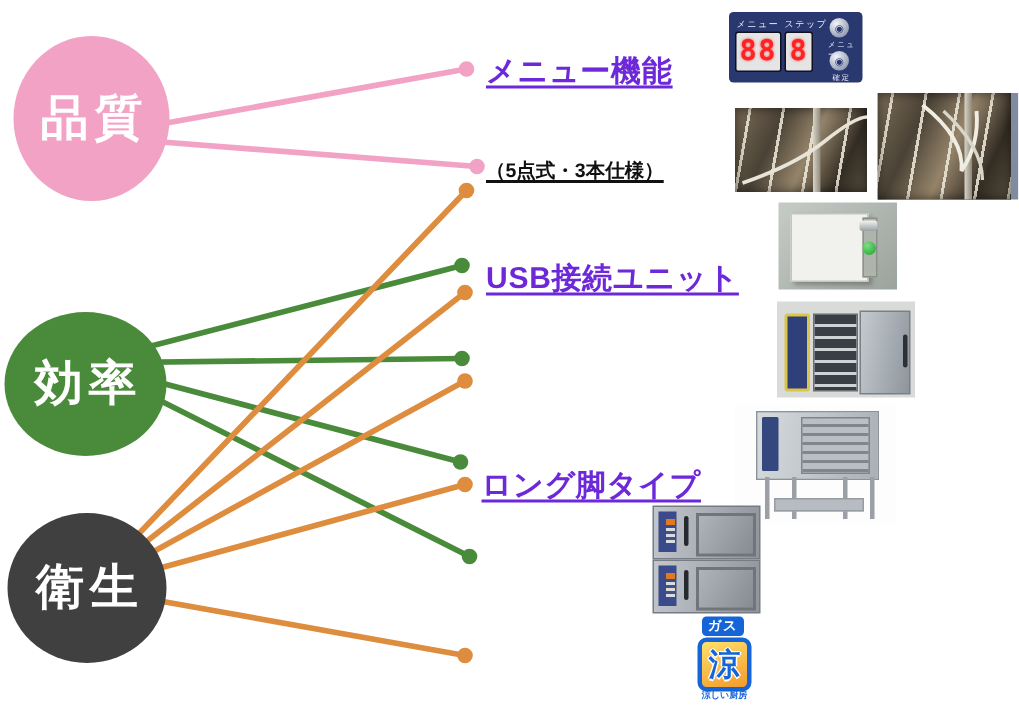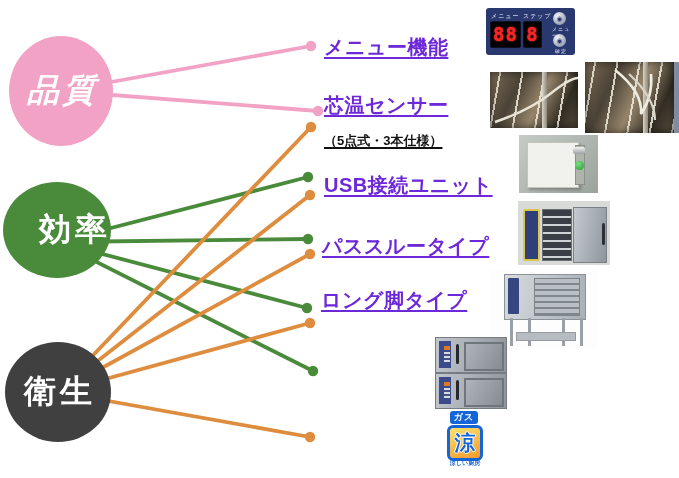--- a/index.html
+++ b/index.html
@@ -12,21 +12,21 @@
   
   .feature{position:absolute;z-index:3;white-space:nowrap;}
   .ftitle{font-size:20px;font-weight:bold;color:#6d28d9;text-decoration:underline;
           text-decoration-thickness:2px;text-underline-offset:3px;letter-spacing:0.5px;cursor:pointer;}
   .fsub{display:block;font-size:13px;font-weight:bold;color:#111111;text-decoration:underline;
         text-decoration-thickness:1.5px;text-underline-offset:2px;margin-top:13px;}
   
   .photo{position:absolute;z-index:2;}
   
   .panel{left:486px;top:8px;width:89px;height:47px;background:#2A3870;border-radius:3px;}
-  .disp{position:absolute;background:#000000;border:1px solid #101020;border-radius:2px;
+  .disp{position:absolute;background:#e5e5e5;border:1px solid #101020;border-radius:2px;
         color:#ff2222;font-family:"DejaVu Sans Mono", monospace;font-weight:bold;font-size:19px;
         line-height:24px;text-align:center;text-shadow:0 0 2px #ff4444;letter-spacing:1px;}
   .plabel{position:absolute;color:#e8ecff;font-size:6px;letter-spacing:1px;}
   .pbtn{position:absolute;width:13px;height:13px;border-radius:50%;
         background:radial-gradient(circle at 35% 30%, #f2f4f8, #9aa4b8 70%, #6a7490);
         display:flex;align-items:center;justify-content:center;color:#2A3870;font-size:7px;}
   .pbtnlabel{position:absolute;color:#e8ecff;font-size:5px;letter-spacing:1px;}
   
   .interior{background:
       repeating-linear-gradient(100deg, rgba(255,255,255,0) 0 9px, rgba(240,235,220,0.85) 9px 11px, rgba(255,255,255,0) 11px 22px),
@@ -104,44 +104,40 @@
       <circle cx="308" cy="239" r="5.2" fill="#4A8B3B"></circle>
       <circle cx="307" cy="308" r="5.2" fill="#4A8B3B"></circle>
       <circle cx="313" cy="371" r="5.2" fill="#4A8B3B"></circle>
       <circle cx="311" cy="127" r="5.2" fill="#DE8C3E"></circle>
       <circle cx="310" cy="195" r="5.2" fill="#DE8C3E"></circle>
       <circle cx="310" cy="254" r="5.2" fill="#DE8C3E"></circle>
       <circle cx="310" cy="323" r="5.2" fill="#DE8C3E"></circle>
       <circle cx="310" cy="437" r="5.2" fill="#DE8C3E"></circle>
     </svg>
 
-  <div class="node" style="left: 9px; top: 36px; width: 104px; height: 110px; background: rgb(242, 163, 197); font-style: italic;">
+  <div class="node" style="left: 9px; top: 24px; width: 104px; height: 110px; background: rgb(242, 163, 197);">
     <span>品質</span>
   </div>
-  <div class="node" style="left: 3px; top: 182px; width: 108px; height: 96px; background: rgb(74, 139, 59); justify-content: flex-end;">
+  <div class="node" style="left: 3px; top: 208px; width: 108px; height: 96px; background: rgb(74, 139, 59);">
     <span>効率</span>
   </div>
   <div class="node" style="left: 5px; top: 342px; width: 106px; height: 100px; background: #404040;">
     <span>衛生</span>
   </div>
 
   <div class="feature" style="left: 324px; top: 34px;">
     <span class="ftitle">メニュー機能</span>
   </div>
   <div class="feature" style="left: 324px; top: 92px;">
-    <span class="ftitle">芯温センサー</span>
     <span class="fsub">（5点式・3本仕様）</span>
   </div>
   <div class="feature" style="left: 324px; top: 172px;">
     <span class="ftitle">USB接続ユニット</span>
   </div>
-  <div class="feature" style="left: 322px; top: 233px;">
-    <span class="ftitle">パススルータイプ</span>
-  </div>
-  <div class="feature" style="left: 321px; top: 287px;">
+  <div class="feature" style="left: 321px; top: 310px;">
     <span class="ftitle">ロング脚タイプ</span>
   </div>
 
   <div class="photo panel">
     <span class="plabel" style="left:5px;top:4px;">メニュー</span>
     <span class="plabel" style="left:37px;top:4px;">ステップ</span>
     <span class="disp" style="left:4px;top:13px;width:29px;height:25px;">88</span>
     <span class="disp" style="left:37px;top:13px;width:17px;height:25px;">8</span>
     <span class="pbtn" style="left:67px;top:4px;">◉</span>
     <span class="pbtnlabel" style="left:66px;top:18px;">メニュー</span>
@@ -200,21 +196,21 @@
     <span class="unit" style="top:36px;">
       <span class="ctrl">
           <span class="dot1"></span>
           <span class="dot2"></span>
         </span>
       <span class="handle"></span>
       <span class="win"></span>
     </span>
   </div>
 
-  <div class="photo coollogo" style="left:447px;top:411px;">
+  <div class="photo coollogo" style="left:465px;top:411px;">
     <span class="gas">ガス</span>
     <span class="sq">
       <span class="ryo">涼</span>
     </span>
     <span class="cap">涼しい厨房</span>
   </div>
 
 </div>
 
 </body></html>

